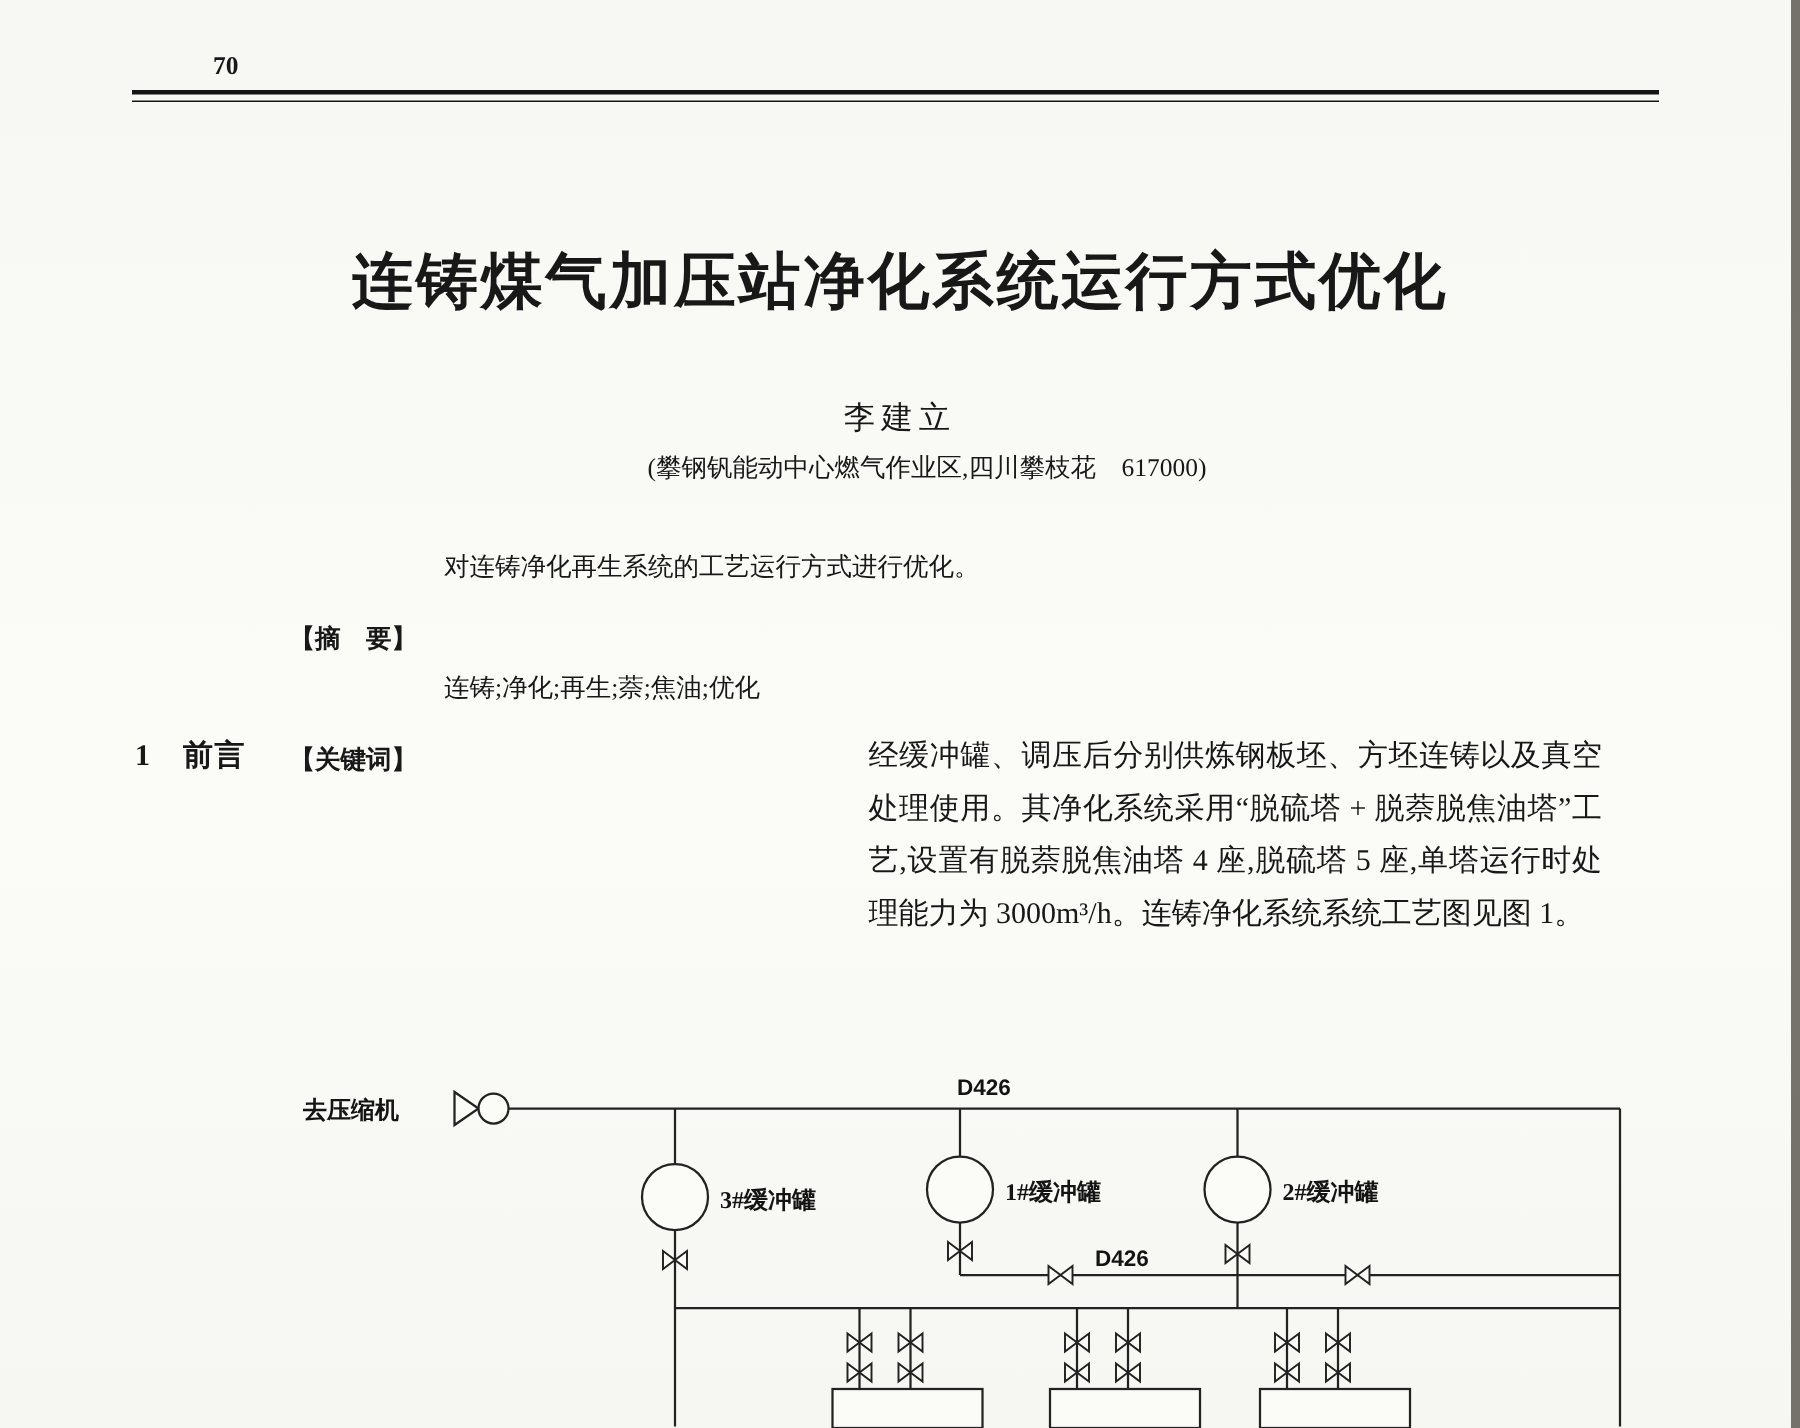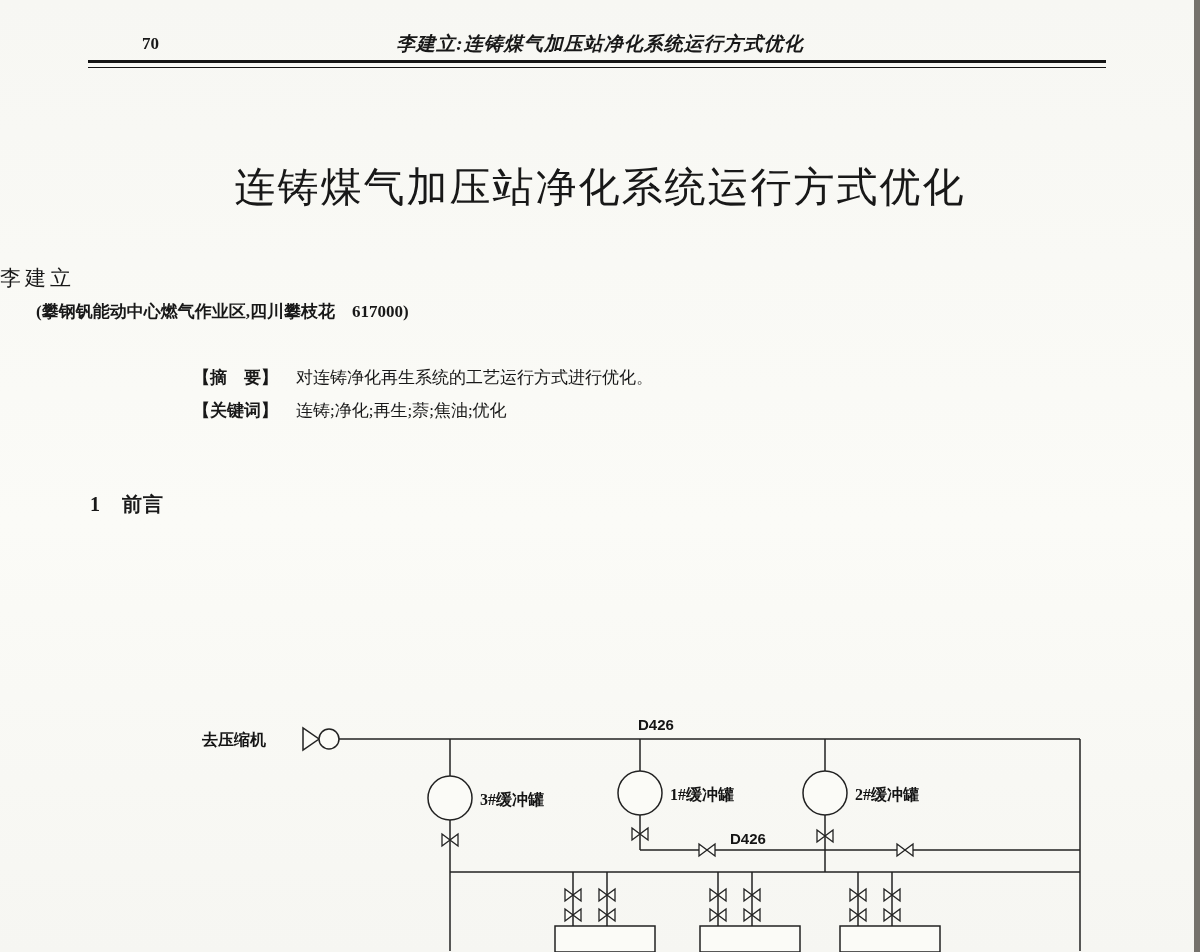--- a/index.html
+++ b/index.html
@@ -25,35 +25,35 @@
     position:absolute; left:0; right:0; top:31px;
     text-align:center; font-size:19px; font-weight:bold; font-style:italic;
     letter-spacing:1px;
   }
   .header-rule {
     position:absolute; left:88px; width:1018px; top:60px; height:8px;
     border-top:3px solid #151515; border-bottom:1px solid #151515;
   }
   .article-title {
     position:absolute; left:0; right:0; top:160px;
-    text-align:center; font-size:41px; font-weight:normal; letter-spacing:2px;
+    text-align:center; font-size:41px; font-weight:bold; letter-spacing:2px;
   }
   .author {
     position:absolute; left:0; right:0; top:264px;
-    font-size:21px; letter-spacing:4px;
+    text-align:center; font-size:21px; letter-spacing:4px;
   }
   .affiliation {
     position:absolute; left:0; right:0; top:300px;
-    font-size:17px; font-weight:700;padding-left:36px;
+    text-align:center; font-size:17px; font-weight:400;padding-left:36px;
   }
   .meta {
     position:absolute; left:193px; top:366px; width:860px; font-size:17px;
   }
   .meta-row { display:flex; margin-bottom:10px; }
-  .meta-label { font-weight:bold; margin-right:18px; white-space:nowrap; }
+  .meta-label { font-weight:bold; margin-right:18px; white-space:nowrap;margin-top:48px; }
   .meta-text { font-weight:400;text-align:center; }
   .columns {
     position:absolute; left:90px; top:487px; width:1018px;
     display:flex; 
   }
   .col {
     width:489px; font-size:20px; line-height:35px;
     text-align:justify; text-justify:inter-character;
   }
   .section-heading {
@@ -69,41 +69,43 @@
   .fig-shape { stroke:#222; stroke-width:1.5; fill:#fbfbf7; }
   .fig-text { fill:#141414; font-size:16px; font-weight:600; font-family:"Liberation Serif", serif; }
   .fig-text-sm { fill:#141414; font-size:15px; font-weight:700; font-family:"Liberation Sans", sans-serif; }
 </style>
 </head>
 <body>
 
 <div class="page">
 
   <div class="page-number">70</div>
-  <div class="running-header">李建立:连铸煤气加压站净化系统运行方式优化</div>
   <div class="header-rule"></div>
 
   <h1 class="article-title">连铸煤气加压站净化系统运行方式优化</h1>
   <div class="author">李建立</div>
   <div class="affiliation">(攀钢钒能动中心燃气作业区,四川攀枝花　617000)</div>
 
   <div class="meta">
     <div class="meta-row">
       <span class="meta-label">【摘　要】</span>
       <span class="meta-text">对连铸净化再生系统的工艺运行方式进行优化。</span>
     </div>
     <div class="meta-row">
       <span class="meta-label">【关键词】</span>
       <span class="meta-text">连铸;净化;再生;萘;焦油;优化</span>
     </div>
   </div>
 
   <div class="columns">
     <div class="col">
       <div class="section-heading">1　前言</div>
+    </div>
+    <div class="col">
+      <p>经缓冲罐、调压后分别供炼钢板坯、方坯连铸以及真空处理使用。其净化系统采用“脱硫塔 + 脱萘脱焦油塔”工艺,设置有脱萘脱焦油塔 4 座,脱硫塔 5 座,单塔运行时处理能力为 3000m³/h。连铸净化系统系统工艺图见图 1。</p>
     </div>
   </div>
 
   <div class="figure">
     <svg width="1020" height="238" viewBox="0 0 1020 238">
       <defs>
         <g id="valve">
           <path d="M -8 -6 L 0 0 L -8 6 Z" fill="#fbfbf7" stroke="#222" stroke-width="1.3"></path>
           <path d="M 8 -6 L 0 0 L 8 6 Z" fill="#fbfbf7" stroke="#222" stroke-width="1.3"></path>
         </g>

